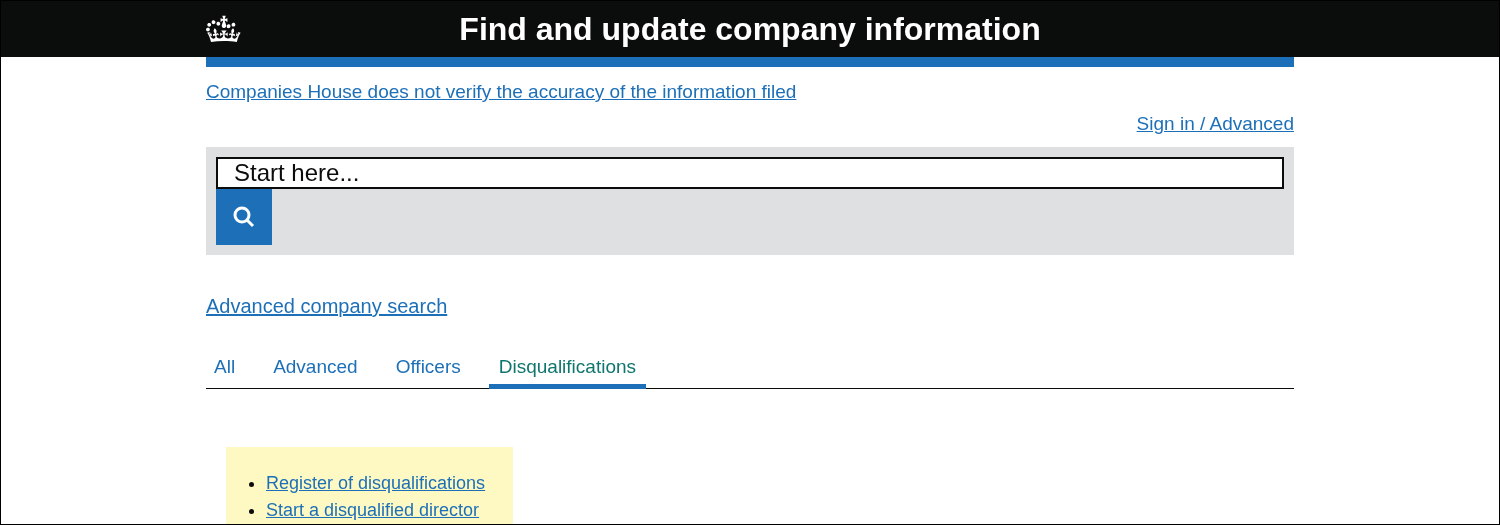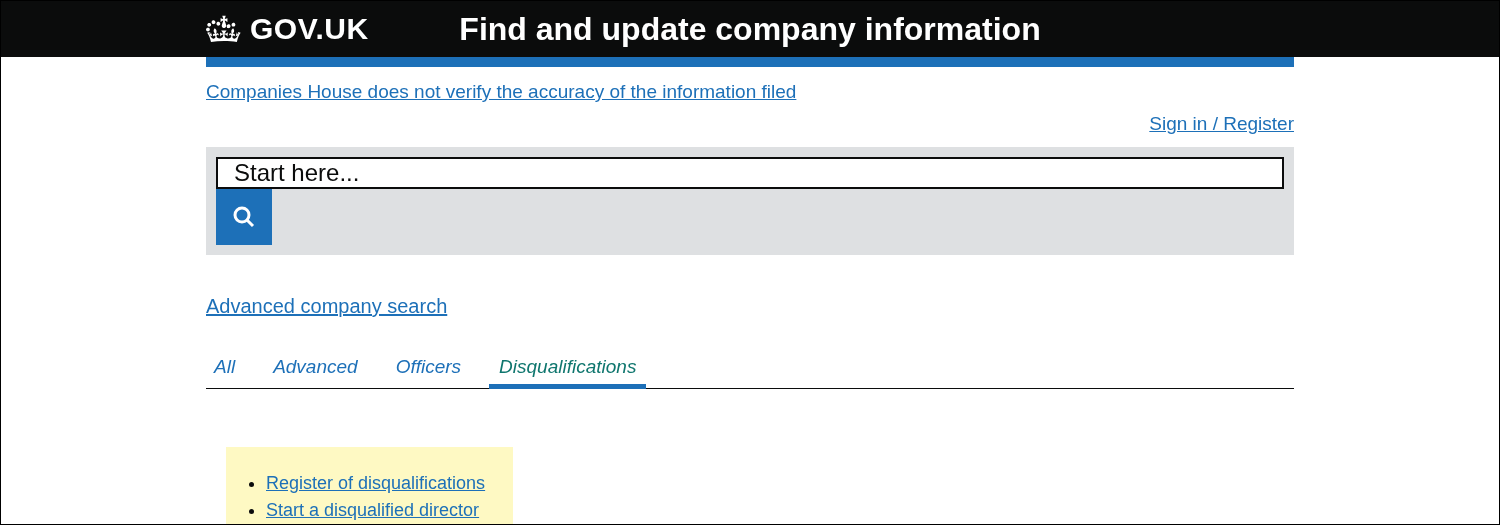--- a/index.html
+++ b/index.html
@@ -114,21 +114,20 @@
       border-bottom: 1px solid #0b0c0c;
       padding-left: 8px;
     }
     .tab {
       color: #1d70b8;
       font-size: 19px;
       padding: 10px 0;
       cursor: pointer;
       text-decoration: none;
       position: relative;
-      font-style: italic;
     }
     .tab.active {
       color: #0f766e;
     }
     .tab.active::after {
       content: "";
       position: absolute;
       left: -10px;
       right: -10px;
       bottom: -1px;
@@ -156,32 +155,31 @@
     }
   </style>
 </head>
 <body>
 
 <div class="header">
   <div class="govuk-logo">
     <svg class="crown-icon" viewBox="0 0 132 97" fill="#fff">
       <path d="M25 30.2c3.5 1.5 7.7-.2 9.1-3.7 1.5-3.6-.2-7.8-3.9-9.2-3.6-1.4-7.6.3-9.1 3.9-1.4 3.5.3 7.5 3.9 9zM9 39.5c3.6 1.5 7.8-.2 9.2-3.7 1.5-3.6-.2-7.8-3.9-9.1-3.6-1.5-7.6.2-9.1 3.8-1.4 3.5.3 7.5 3.8 9zM4.4 57.2c3.5 1.5 7.7-.2 9.1-3.8 1.5-3.6-.2-7.7-3.9-9.1-3.5-1.5-7.6.3-9.1 3.8-1.4 3.5.3 7.6 3.9 9.1zm38.3-21.4c3.5 1.5 7.7-.2 9.1-3.8 1.5-3.6-.2-7.7-3.9-9.1-3.6-1.5-7.6.3-9.1 3.8-1.3 3.6.4 7.7 3.9 9.1zm64.4-5.6c-1.4-3.6-5.4-5.3-9.1-3.8-3.6 1.4-5.3 5.4-3.8 9 1.4 3.6 5.5 5.3 9.1 3.9 3.6-1.5 5.3-5.5 3.8-9.1zM89.3 35.8c-1.4-3.6-5.4-5.3-9.1-3.8-3.6 1.4-5.3 5.4-3.8 9 1.4 3.6 5.5 5.3 9.1 3.9 3.6-1.5 5.3-5.5 3.8-9.1zM69.7 17.7l8.9 4.7V9.3l-8.9 2.8c-.2-.3-.5-.6-.9-.9L72.4 0H59.6l3.5 11.2c-.3.3-.6.5-.9.9l-8.8-2.8v13.1l8.8-4.7c.3.3.6.7.9.9l-5 15.4v.1c-.2.8-.4 1.6-.4 2.4 0 4.1 3.1 7.5 7 8.1h.2c.3 0 .7.1 1 .1.4 0 .7 0 1-.1h.2c4-.6 7.1-4.1 7.1-8.1 0-.8-.1-1.7-.4-2.4V34l-5.1-15.4c.4-.2.7-.6 1-.9zM66 92.8c16.9 0 32.8 1.1 47.1 3.2 4-16.9 8.9-26.7 14-33.5l-9.6-3.4c1 4.9 1.1 7.2 0 10.2-1.5-1.4-3-4.3-4.2-8.7L108.6 76c2.8-2 5-3.2 7.5-3.3-4.4 9.4-10 11.9-13.6 11.2-4.3-.8-6.3-4.6-5.6-7.9 1-4.7 5.7-5.9 8-.5 4.3-8.7-3-11.4-7.6-8.8 7.1-7.2 7.9-13.5 2.1-21.1-8 6.1-8.1 12.3-4.5 20.8-4.7-5.4-12.1-2.5-9.5 6.2 3.4-5.2 7.9-2 7.2 3.1-.6 4.3-6.4 7.8-13.5 7.2-10.3-.9-10.9-8-11.2-13.8 2.5-.5 7.1 1.8 11 7.3L80.2 60c-4.1 4.4-8 5.3-12.3 5.4 1.4-4.4 8-11.6 8-11.6H55.5s6.4 7.2 7.9 11.6c-4.2-.1-8-1-12.3-5.4l1.4 16.4c3.9-5.5 8.5-7.7 10.9-7.3-.3 5.8-.9 12.8-11.1 13.8-7.2.6-12.9-2.9-13.5-7.2-.7-5 3.8-8.3 7.1-3.1 2.7-8.7-4.6-11.6-9.4-6.2 3.7-8.5 3.6-14.7-4.6-20.8-5.8 7.6-5 13.9 2.2 21.1-4.7-2.6-11.9.1-7.7 8.8 2.3-5.5 7.1-4.2 8.1.5.7 3.3-1.3 7.1-5.7 7.9-3.5.7-9-1.8-13.5-11.2 2.5.1 4.7 1.3 7.5 3.3l-4.7-15.4c-1.2 4.4-2.7 7.2-4.3 8.7-1.1-3-.9-5.3 0-10.2l-9.5 3.4c5 6.9 9.9 16.7 14 33.5 14.8-2.1 30.8-3.2 47.7-3.2z"></path>
     </svg>
-    <span class="govuk-text">GOV.UK</span>
   </div>
   <div class="header-title">Find and update company information</div>
 </div>
 
 <div class="blue-bar"></div>
 
 <div class="content">
   <a href="#" class="disclaimer-link">Companies House does not verify the accuracy of the information filed</a>
 
   <div class="sign-in-row">
-    <a href="#" class="sign-in-link">Sign in / Register</a>
+    <a href="#" class="sign-in-link">Sign in / Advanced</a>
   </div>
 
   <div class="search-wrapper">
     <input type="text" class="search-input" placeholder="Start here..." style="">
     <button class="search-button">
       <svg width="24" height="24" viewBox="0 0 24 24" fill="none" stroke="#fff" stroke-width="3">
         <circle cx="10" cy="10" r="7"></circle>
         <line x1="15" y1="15" x2="21" y2="21"></line>
       </svg>
     </button>

